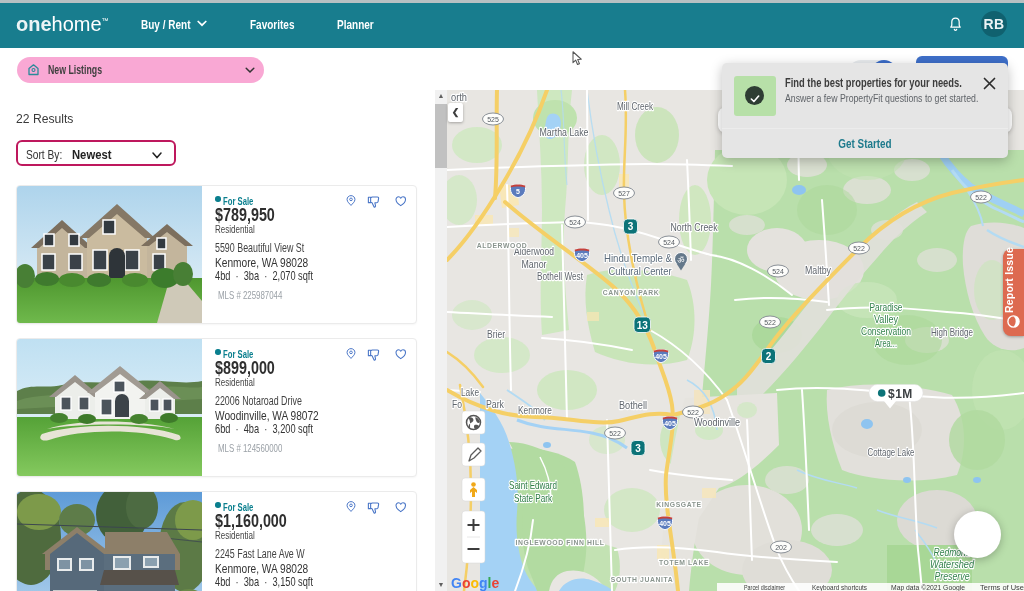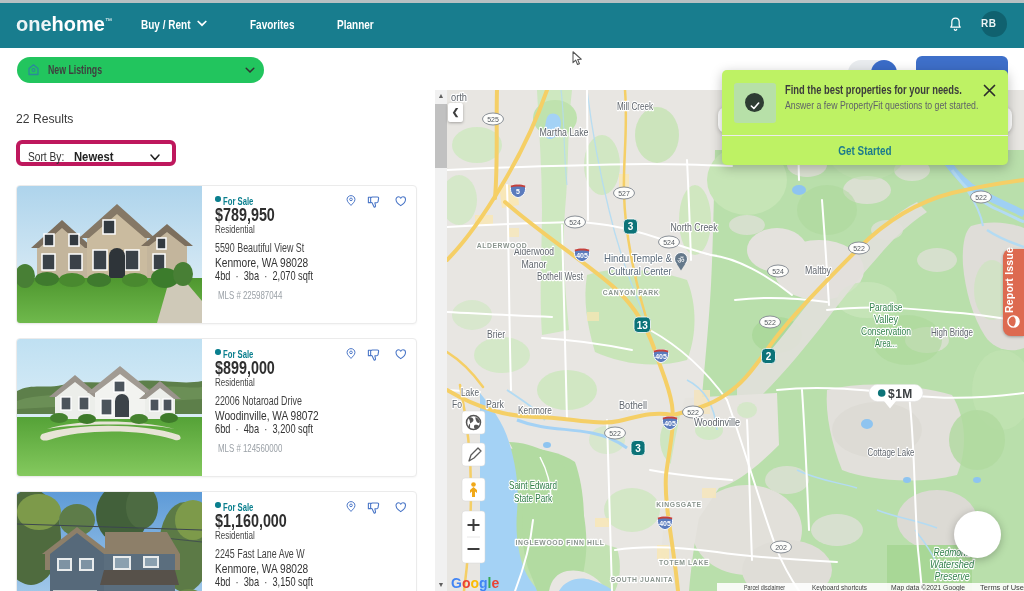--- a/index.html
+++ b/index.html
@@ -4,35 +4,35 @@
 <style>
 * { margin:0; padding:0; box-sizing:border-box; }
 html,body { width:1024px; height:591px; overflow:hidden; }
 body { font-family:"Liberation Sans", sans-serif; position:relative; background:#fff; }
 .abs { position:absolute; }
 
 #topline { left:0; top:0; width:1024px; height:3px; background:#b7c0c2; }
 #header { left:0; top:3px; width:1024px; height:45px; background:#187d8e; }
 #logo { left:16px; top:13px; color:#fff; font-size:20px; }
 #logo .lt { font-weight:700; opacity:.92; }
-#logo .bd { font-weight:700; }
+#logo .bd { font-weight:400; }
 #logo sup { font-size:7px; }
 .navlink { top:17px; color:#fff; font-size:13px; font-weight:700; transform-origin:left center; transform:scaleX(0.77); }
 
-#avatar { left:981px; top:11px; width:26px; height:26px; border-radius:50%; background:#10616f; color:#ecf4f5; font-size:10px; font-weight:700; text-align:left; line-height:26px; letter-spacing:0.5px; }
+#avatar { left:981px; top:11px; width:26px; height:26px; border-radius:50%; background:#10616f; color:#ecf4f5; font-size:14px; font-weight:700; text-align:center; line-height:26px; letter-spacing:0.5px; }
 
 #filterbar { left:0; top:48px; width:1024px; height:42px; background:#fff; }
-#newlist { left:17px; top:57px; width:247px; height:26px; background:#22c55e; border-radius:13px; }
+#newlist { left:17px; top:57px; width:247px; height:26px; background:#f9a8d4; border-radius:13px; }
 #newlist .txt { position:absolute; left:31px; top:6px; font-size:12px; font-weight:700; color:#3f3f3f; transform-origin:left center; transform:scaleX(0.73); }
 #graypill { left:848px; top:60px; width:46px; height:26px; border-radius:13px; background:#e9ecef; }
 #bluecirc { left:871px; top:60px; width:26px; height:26px; border-radius:50%; background:#3a6cc8; }
 #bluebtn { left:916px; top:56px; width:92px; height:30px; border-radius:6px; background:#3e6fc9; }
 
 #results { left:16px; top:111px; font-size:13.5px; color:#3a3a3a; transform-origin:left center; transform:scaleX(0.9); }
-#sortbox { left:16px; top:140px; width:160px; height:26px; border:4px solid #be185d; border-radius:6px; background:#fff; }
+#sortbox { left:16px; top:140px; width:160px; height:26px; border:2px solid #be185d; border-radius:6px; background:#fff; }
 #sortbox .lab { position:absolute; left:8px; top:6px; font-size:12px; color:#333; transform-origin:left center; transform:scaleX(0.85); }
 #sortbox .val { position:absolute; left:54px; top:5.5px; font-size:12.5px; font-weight:700; color:#222; transform-origin:left center; transform:scaleX(0.9); }
 .card { left:16px; width:401px; height:139px; background:#fff; border:1px solid #ebebeb; border-radius:4px; box-shadow:0 1px 2px rgba(0,0,0,0.04);padding-left:22px; }
 .card .photo { position:absolute; left:0; top:0; width:185px; height:137px; overflow:hidden; border-radius:3px 0 0 3px; }
 .card .body { position:absolute; left:185px; top:0; right:0; bottom:0; }
 .card .body > div { position:absolute; transform-origin:left center; white-space:nowrap; }
 .fsdot { left:13px; top:10px; width:5.5px; height:5.5px; border-radius:50%; background:#0a7f8e; }
 .fstext { left:20.5px; top:9px; font-size:11px; font-weight:700; color:#0a7f8e; transform:scaleX(0.7); }
 .price { left:13px; top:18.5px; font-size:17.5px; font-weight:700; color:#2f2f2f; transform:scaleX(0.82); }
 .rtype { left:12.5px; top:37px; font-size:11.5px; color:#454545; transform:scaleX(0.7); }
@@ -51,21 +51,21 @@
 .sbarrow { left:435px; width:12px; height:12px; color:#606060; font-size:7px; text-align:center; line-height:12px; background:#f1f1f1; }
 
 #map { left:447px; top:90px; width:577px; height:501px; background:#f97316; overflow:hidden; }
 
 #backbtn { left:448px; top:103px; width:15px; height:19px; background:#fff; border-radius:2px; box-shadow:0 1px 3px rgba(0,0,0,0.3); color:#3c3c3c; font-size:9px; font-weight:700; text-align:center; line-height:19px; }
 #reportissue { left:1003px; top:249px; width:21px; height:87px; background:#dd6a50; border-radius:8px 0 0 8px; box-shadow:0 1px 3px rgba(0,0,0,0.3); }
 #reportissue .rt { position:absolute; left:-26px; top:26px; width:64px; height:12px; transform:rotate(-90deg); color:#fff; font-size:10.5px; font-weight:700; text-align:center; white-space:nowrap; letter-spacing:0.2px; }
 #chatcirc { left:954px; top:511px; width:47px; height:47px; border-radius:50%; background:#fff; box-shadow:0 2px 8px rgba(0,0,0,0.25); }
 #searchsliver { left:718px; top:107px; width:294px; height:26px; background:#fff; border-radius:8px; box-shadow:0 1px 4px rgba(0,0,0,0.2); }
 
-#popup { left:722px; top:70px; width:286px; height:95px; background:#bef264; border-radius:5px; box-shadow:0 3px 12px rgba(0,0,0,0.25); z-index:20; }
+#popup { left:722px; top:63px; width:286px; height:95px; background:#e5e5e5; border-radius:5px; box-shadow:0 3px 12px rgba(0,0,0,0.25); z-index:20; }
 #popup .gsq { position:absolute; left:11.5px; top:12.5px; width:42px; height:40px; border-radius:3px; background:#b7e0a8; }
 #popup .gc { position:absolute; left:11.5px; top:10.5px; width:19px; height:19px; border-radius:50%; background:#2e3d33; text-align:center; line-height:19px; }
 #popup .tt { position:absolute; left:63px; top:12px; font-size:13px; font-weight:700; color:#3c3c3c; white-space:nowrap; transform-origin:left center; transform:scaleX(0.72); }
 #popup .st { position:absolute; left:63px; top:28.5px; font-size:11.5px; color:#5f6368; white-space:nowrap; transform-origin:left center; transform:scaleX(0.76); }
 #popup .dv { position:absolute; left:0; top:64.5px; width:286px; height:1px; background:#ececec; }
 #popup .gs { position:absolute; left:0; top:74px; width:286px; text-align:center; font-size:12.5px; font-weight:700; color:#1d7a8c; transform-origin:center; transform:scaleX(0.79); }
 </style>
 </head>
 <body>
 <div id="topline" class="abs"></div>

